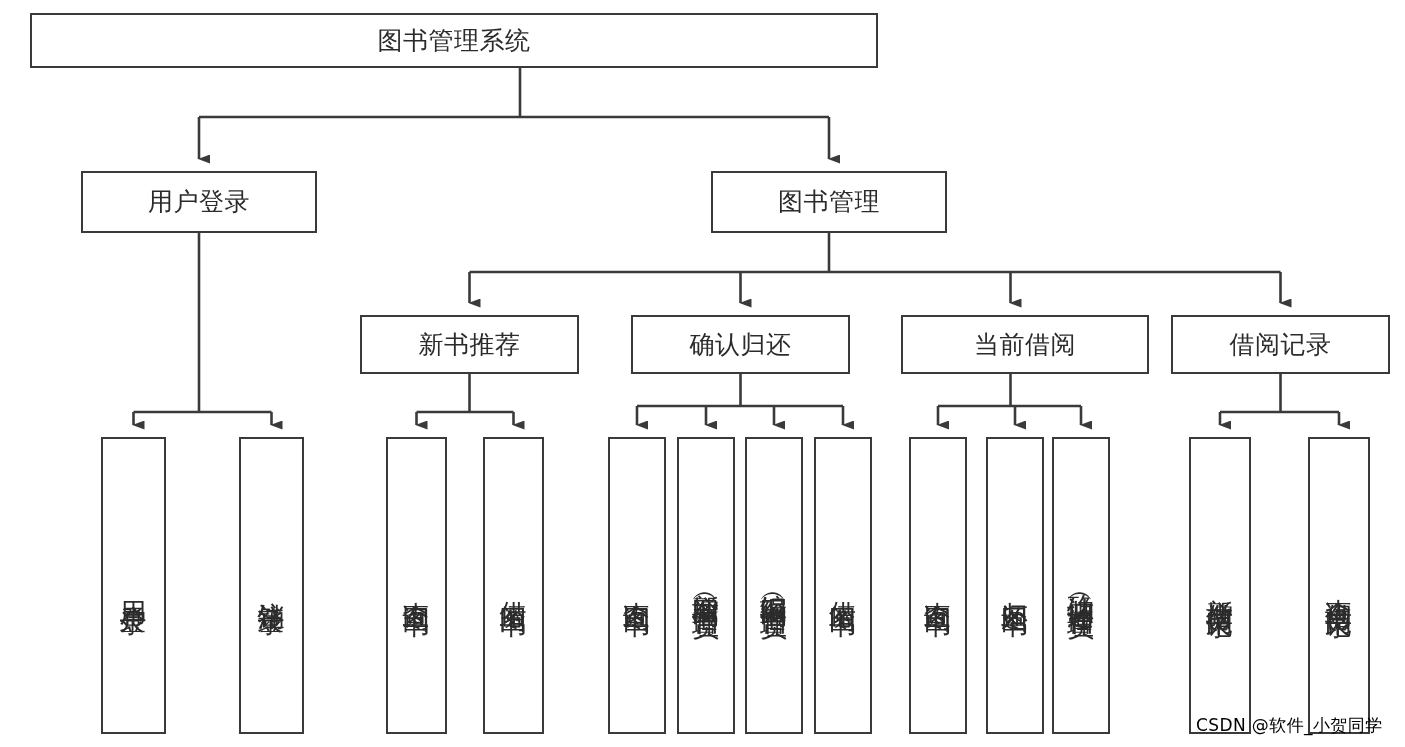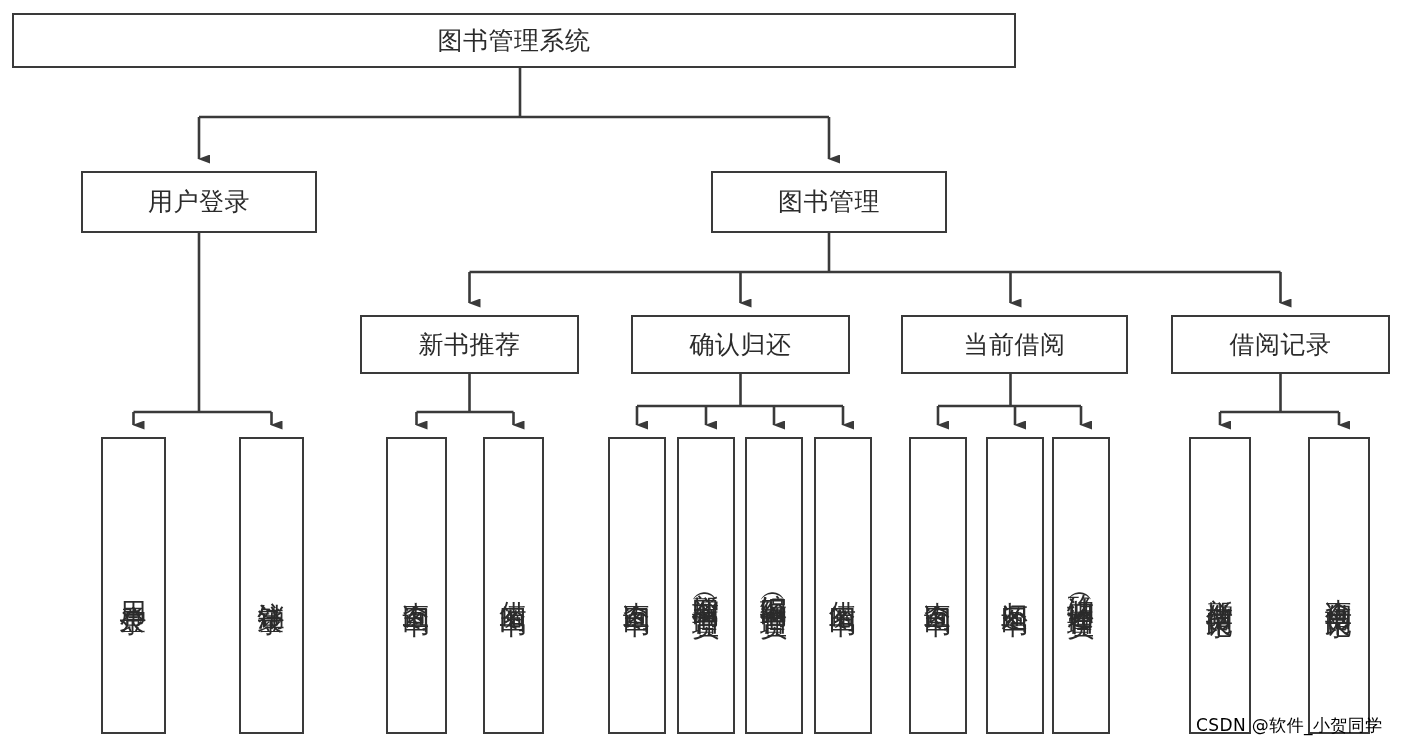--- a/index.html
+++ b/index.html
@@ -111,41 +111,41 @@
         <line x1="938" y1="406" x2="938" y2="425" stroke="#3a3a3a" stroke-width="2.6" marker-end="url(#arrowhead)"></line>
         <line x1="1015" y1="406" x2="1015" y2="425" stroke="#3a3a3a" stroke-width="2.6" marker-end="url(#arrowhead)"></line>
         <line x1="1081" y1="406" x2="1081" y2="425" stroke="#3a3a3a" stroke-width="2.6" marker-end="url(#arrowhead)"></line>
         <line x1="1280.5" y1="374" x2="1280.5" y2="412" stroke="#3a3a3a" stroke-width="2.6"></line>
         <line x1="1220" y1="412" x2="1339" y2="412" stroke="#3a3a3a" stroke-width="2.6"></line>
         <line x1="1220" y1="412" x2="1220" y2="425" stroke="#3a3a3a" stroke-width="2.6" marker-end="url(#arrowhead)"></line>
         <line x1="1339" y1="412" x2="1339" y2="425" stroke="#3a3a3a" stroke-width="2.6" marker-end="url(#arrowhead)"></line>
       </g>
   </svg>
 
-  <div class="node root" id="node-root" style="left: 12px; top: 13px; width: 1004px; height: 55px;">
+  <div class="node root" id="node-root" style="left: 30px; top: 13px; width: 848px; height: 55px;">
     <span class="node-label">图书管理系统</span>
   </div>
 
   <div class="node horiz" id="node-l2_user_login" style="left: 81px; top: 171px; width: 236px; height: 62px;">
     <span class="node-label">用户登录</span>
   </div>
 
   <div class="node horiz" id="node-l2_book_mgmt" style="left: 711px; top: 171px; width: 236px; height: 62px;">
     <span class="node-label">图书管理</span>
   </div>
 
   <div class="node horiz" id="node-l3_new_book_rec" style="left: 360px; top: 315px; width: 219px; height: 59px;">
     <span class="node-label">新书推荐</span>
   </div>
 
   <div class="node horiz" id="node-l3_book_borrow" style="left: 631px; top: 315px; width: 219px; height: 59px;">
     <span class="node-label">确认归还</span>
   </div>
 
-  <div class="node horiz" id="node-l3_current_borrow" style="left: 901px; top: 315px; width: 227px; height: 59px;">
+  <div class="node horiz" id="node-l3_current_borrow" style="left: 901px; top: 315px; width: 248px; height: 59px;">
     <span class="node-label">当前借阅</span>
   </div>
 
   <div class="node horiz" id="node-l3_borrow_record" style="left: 1171px; top: 315px; width: 219px; height: 59px; align-items: center;">
     <span class="node-label">借阅记录</span>
   </div>
 
   <div class="node vert" id="node-leaf_user_login" style="left: 101px; top: 437px; width: 65px; height: 297px; padding-top: 141px;">
     <span class="node-label">用户登录</span>
   </div>

